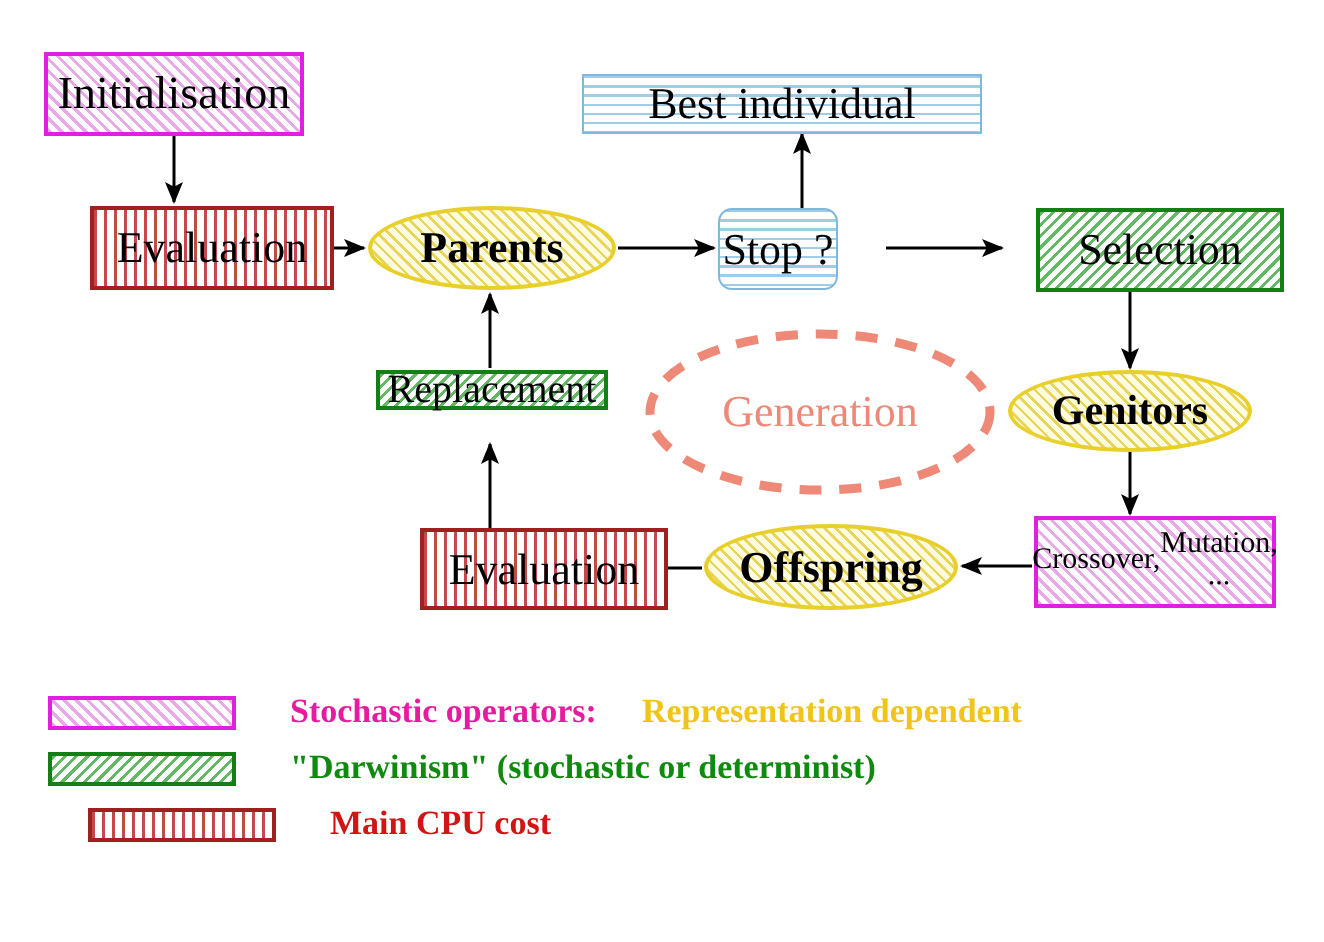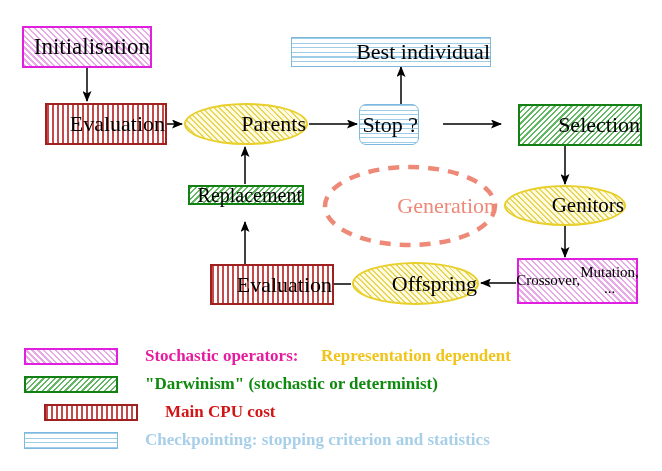--- a/index.html
+++ b/index.html
@@ -4,21 +4,21 @@
 <style>
   html,body{margin:0;padding:0;background:#ffffff;}
   body{
     width:662px;height:471px;position:relative;overflow:hidden;
     font-family:"Liberation Serif", serif;
     background:#ffffff;
   }
   #canvas{position:absolute;left:0;top:0;width:662px;height:471px;}
   .node{
     position:absolute;
-    display:flex;align-items:center;justify-content:flex-end;
+    display:flex;align-items:center;justify-content:center;
     text-align:center;
     color:#000000;
     line-height:1.05;
     box-sizing:border-box;
     z-index:3;
   }
   
   .fill-magenta{
     background-color:#ffffff;
     background-image:repeating-linear-gradient(45deg,
@@ -42,20 +42,21 @@
     background-color:#ffffff;
     background-image:repeating-linear-gradient(180deg,
         #9fcde8 0px,#9fcde8 1.2px,#ffffff 1.2px,#ffffff 4.6px);
     border:1.5px solid #7fb8dd;
   }
   .fill-yellow{
     background-color:#fffbe0;
     background-image:repeating-linear-gradient(45deg,
         #e8d65a 0px,#e8d65a 1.3px,rgba(255,255,255,0) 1.3px,rgba(255,255,255,0) 4.0px);
     border:2px solid #e8cf2a;
+    font-weight:bold;
   }
   .ellipse{border-radius:50%;}
   .rounded{border-radius:7px;}
 
   
   #legend{position:absolute;left:0;top:340px;width:662px;height:131px;z-index:4;}
   .legend-row{position:absolute;left:24px;height:22px;display:flex;align-items:center;}
   .swatch{width:94px;height:17px;box-sizing:border-box;flex:0 0 auto;}
   .legend-text{margin-left:27px;white-space:nowrap;font-size:17px;font-weight:bold;}
   .lt-magenta{color:#e61ba0;}
@@ -154,18 +155,14 @@
   <div class="legend-row" style="top:33px;">
     <div class="swatch fill-green"></div>
     <div class="legend-text lt-green">"Darwinism" (stochastic or determinist)</div>
   </div>
 
   <div class="legend-row" style="top:61px;">
     <div class="swatch fill-red"></div>
     <div class="legend-text lt-red">Main CPU cost</div>
   </div>
 
-  <div class="legend-row" style="top:89px;">
-    <div class="swatch fill-blue"></div>
-    <div class="legend-text lt-blue">Checkpointing: stopping criterion and statistics</div>
-  </div>
 
 </div>
 
 </body></html>

